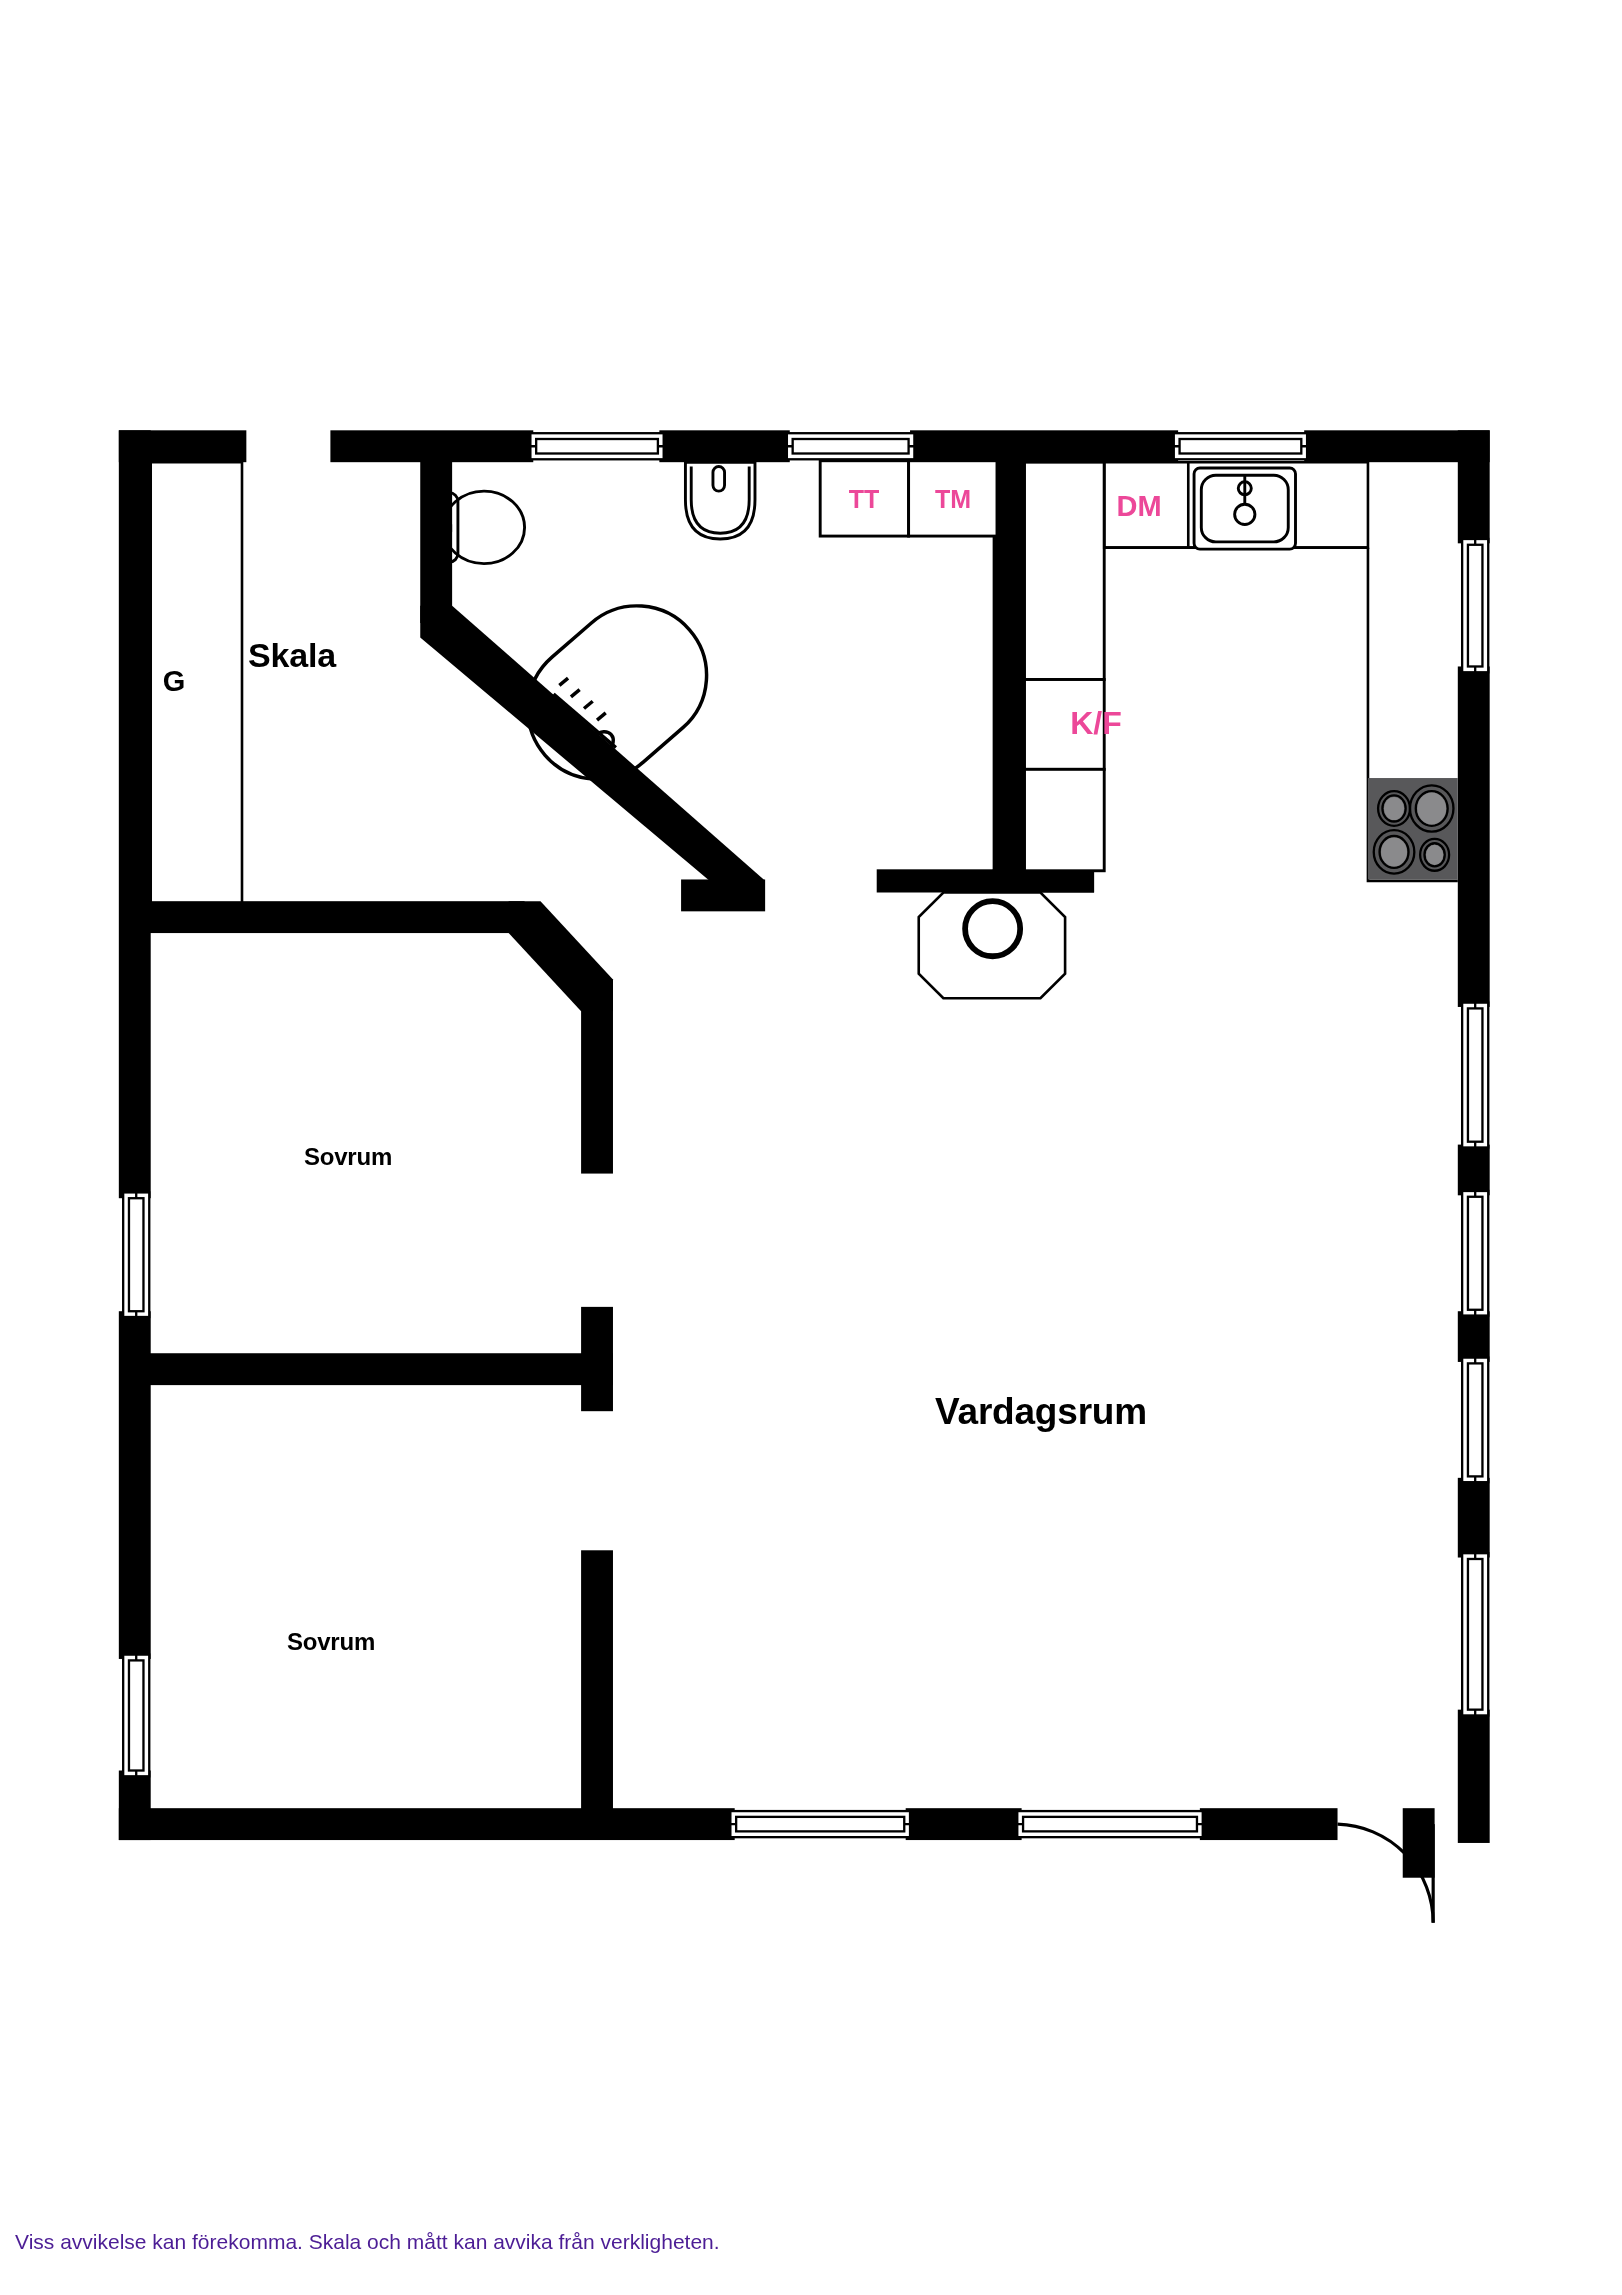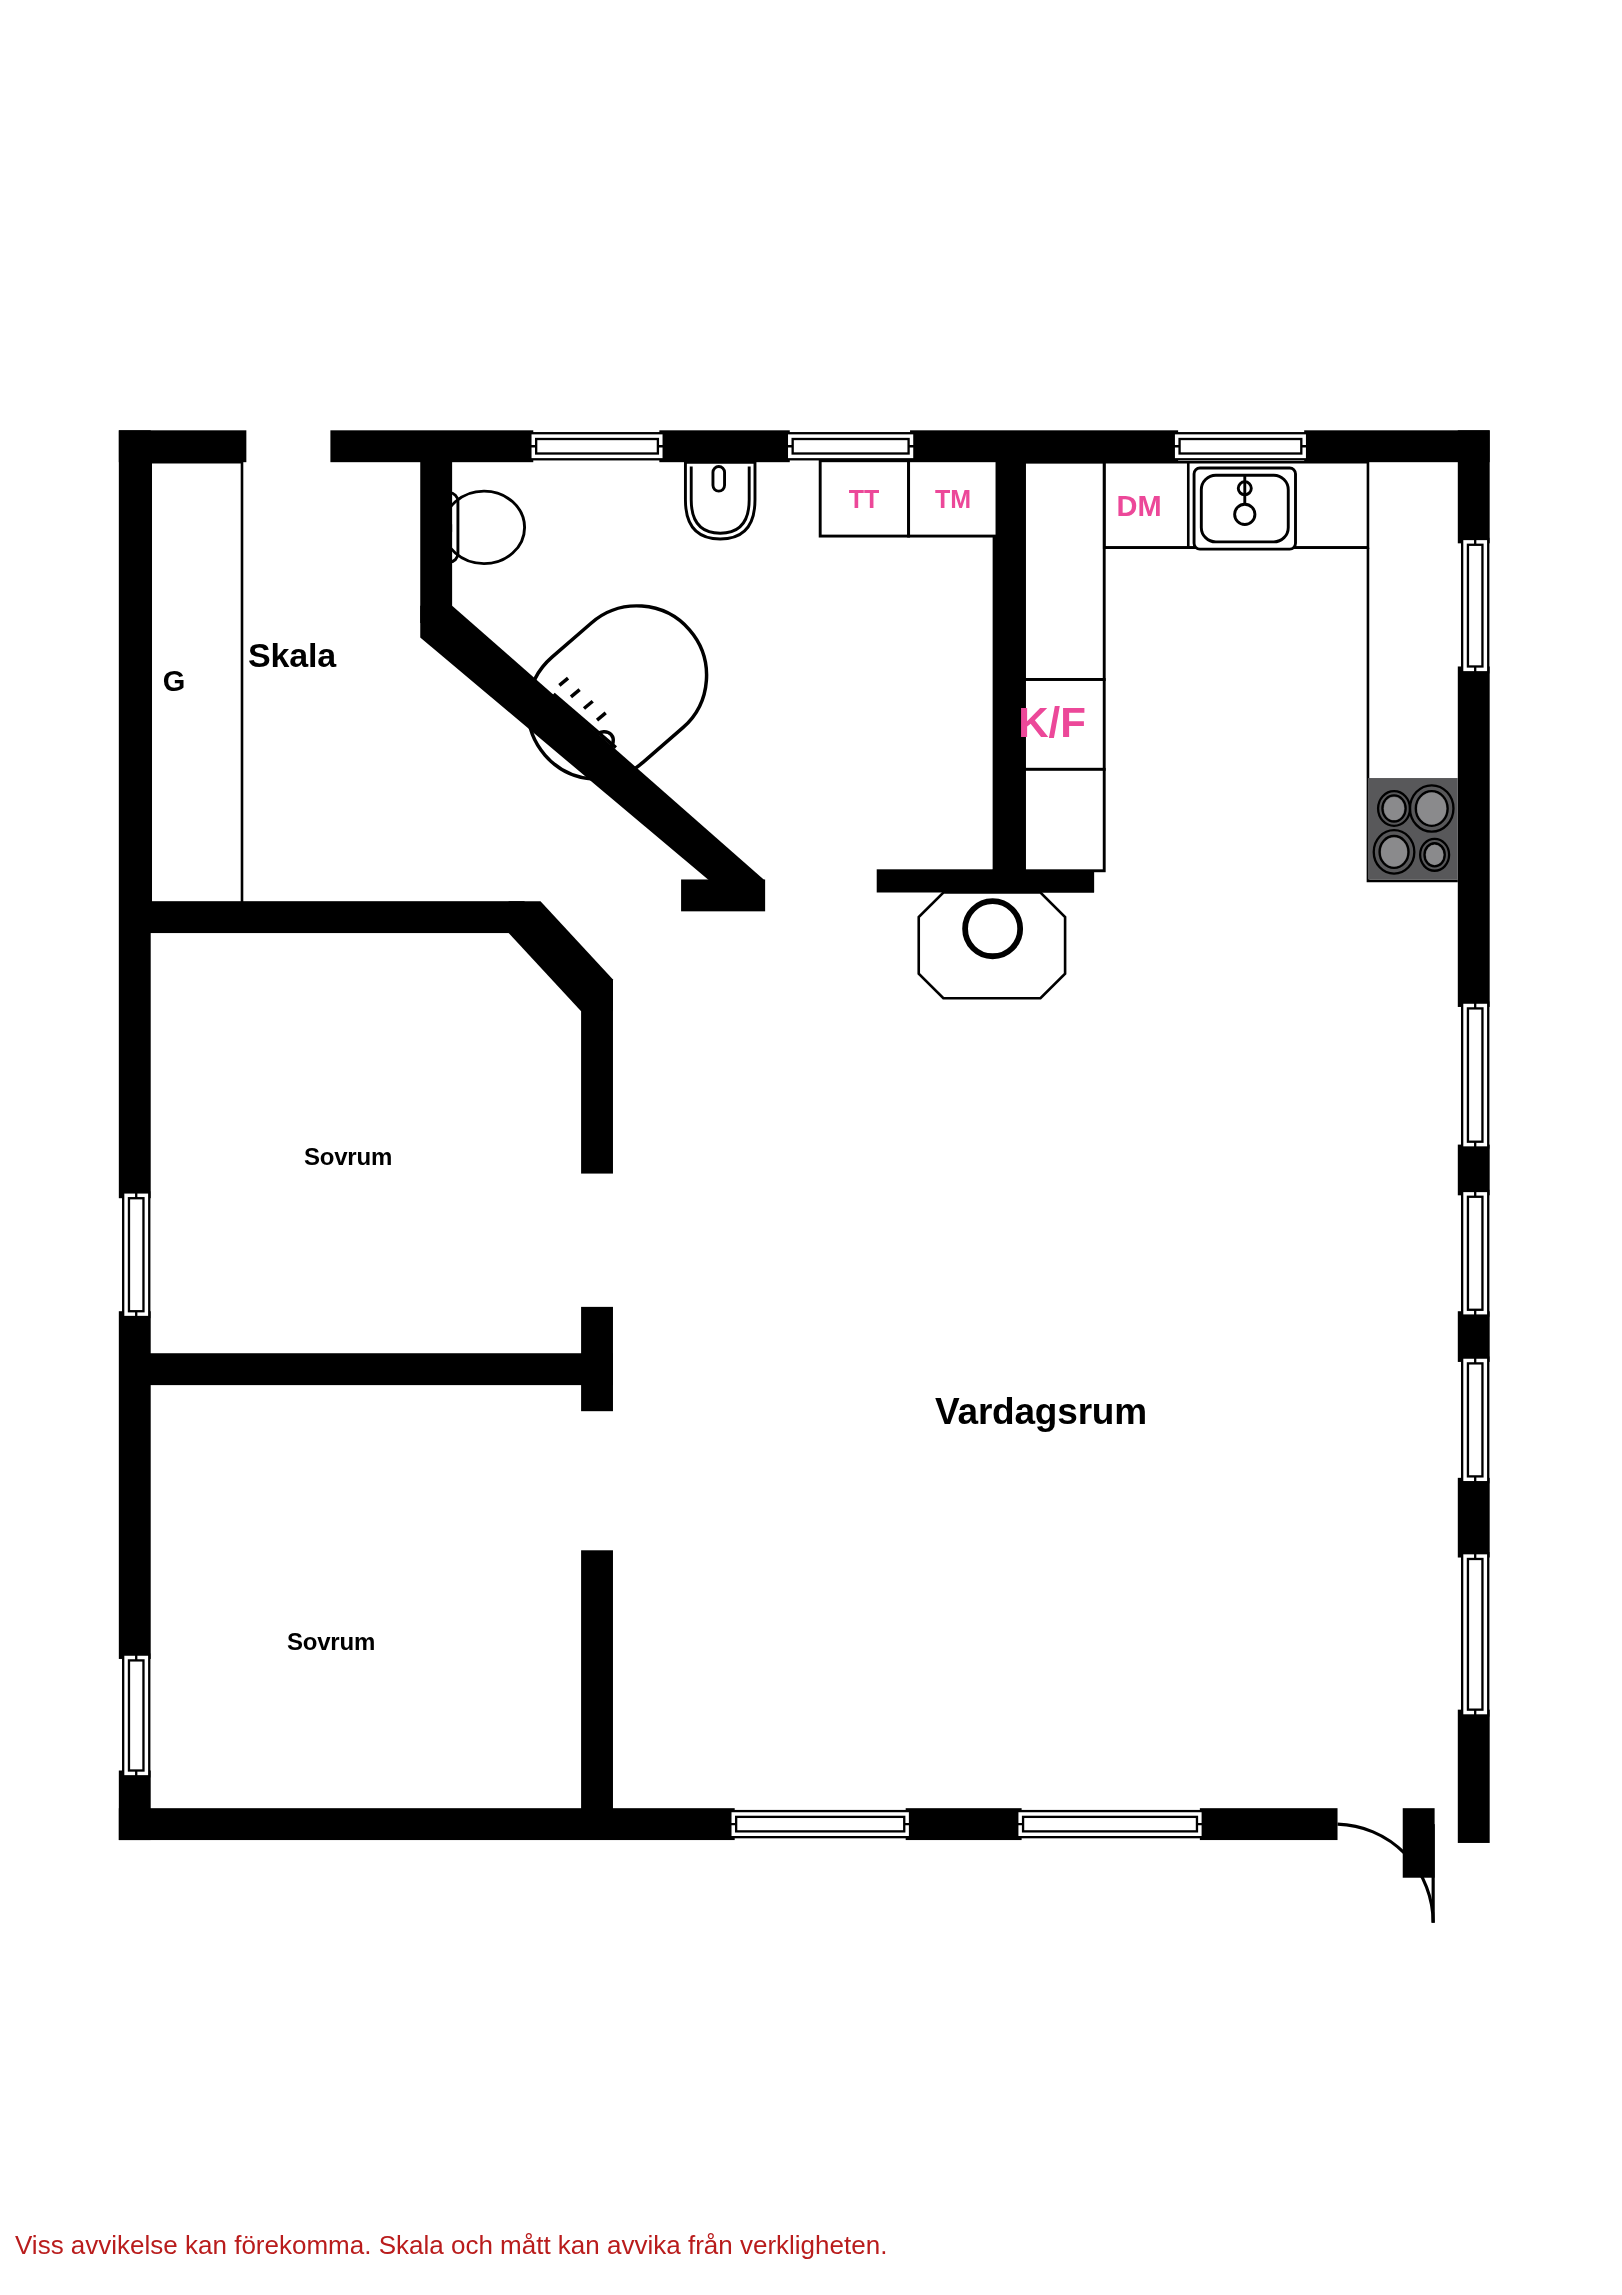--- a/index.html
+++ b/index.html
@@ -45,28 +45,28 @@
   .appliance-label {
     position: absolute;
     font-family: "Liberation Sans", sans-serif;
     font-weight: bold;
     color: #ec4899;
     white-space: nowrap;
     transform: translate(-50%, -50%);
     font-size: 25px;
   }
   .label-dm { font-size: 29px; }
-  .label-kf { font-size: 42px; }
+  .label-kf { font-size: 32px; margin-left: 44px; }
   #disclaimer {
     position: absolute;
     left: 15px;
     top: 2230px;
     font-family: "Liberation Sans", sans-serif;
-    font-size: 26px;
-    color: #b91c1c;
+    font-size: 21px;
+    color: #4c1d95;
     white-space: nowrap;
   }
 </style>
 </head>
 <body>
 
 <div id="floorplan-root">
 
   <svg id="plan-svg" viewBox="0 0 1120 1584" preserveAspectRatio="none">
 

